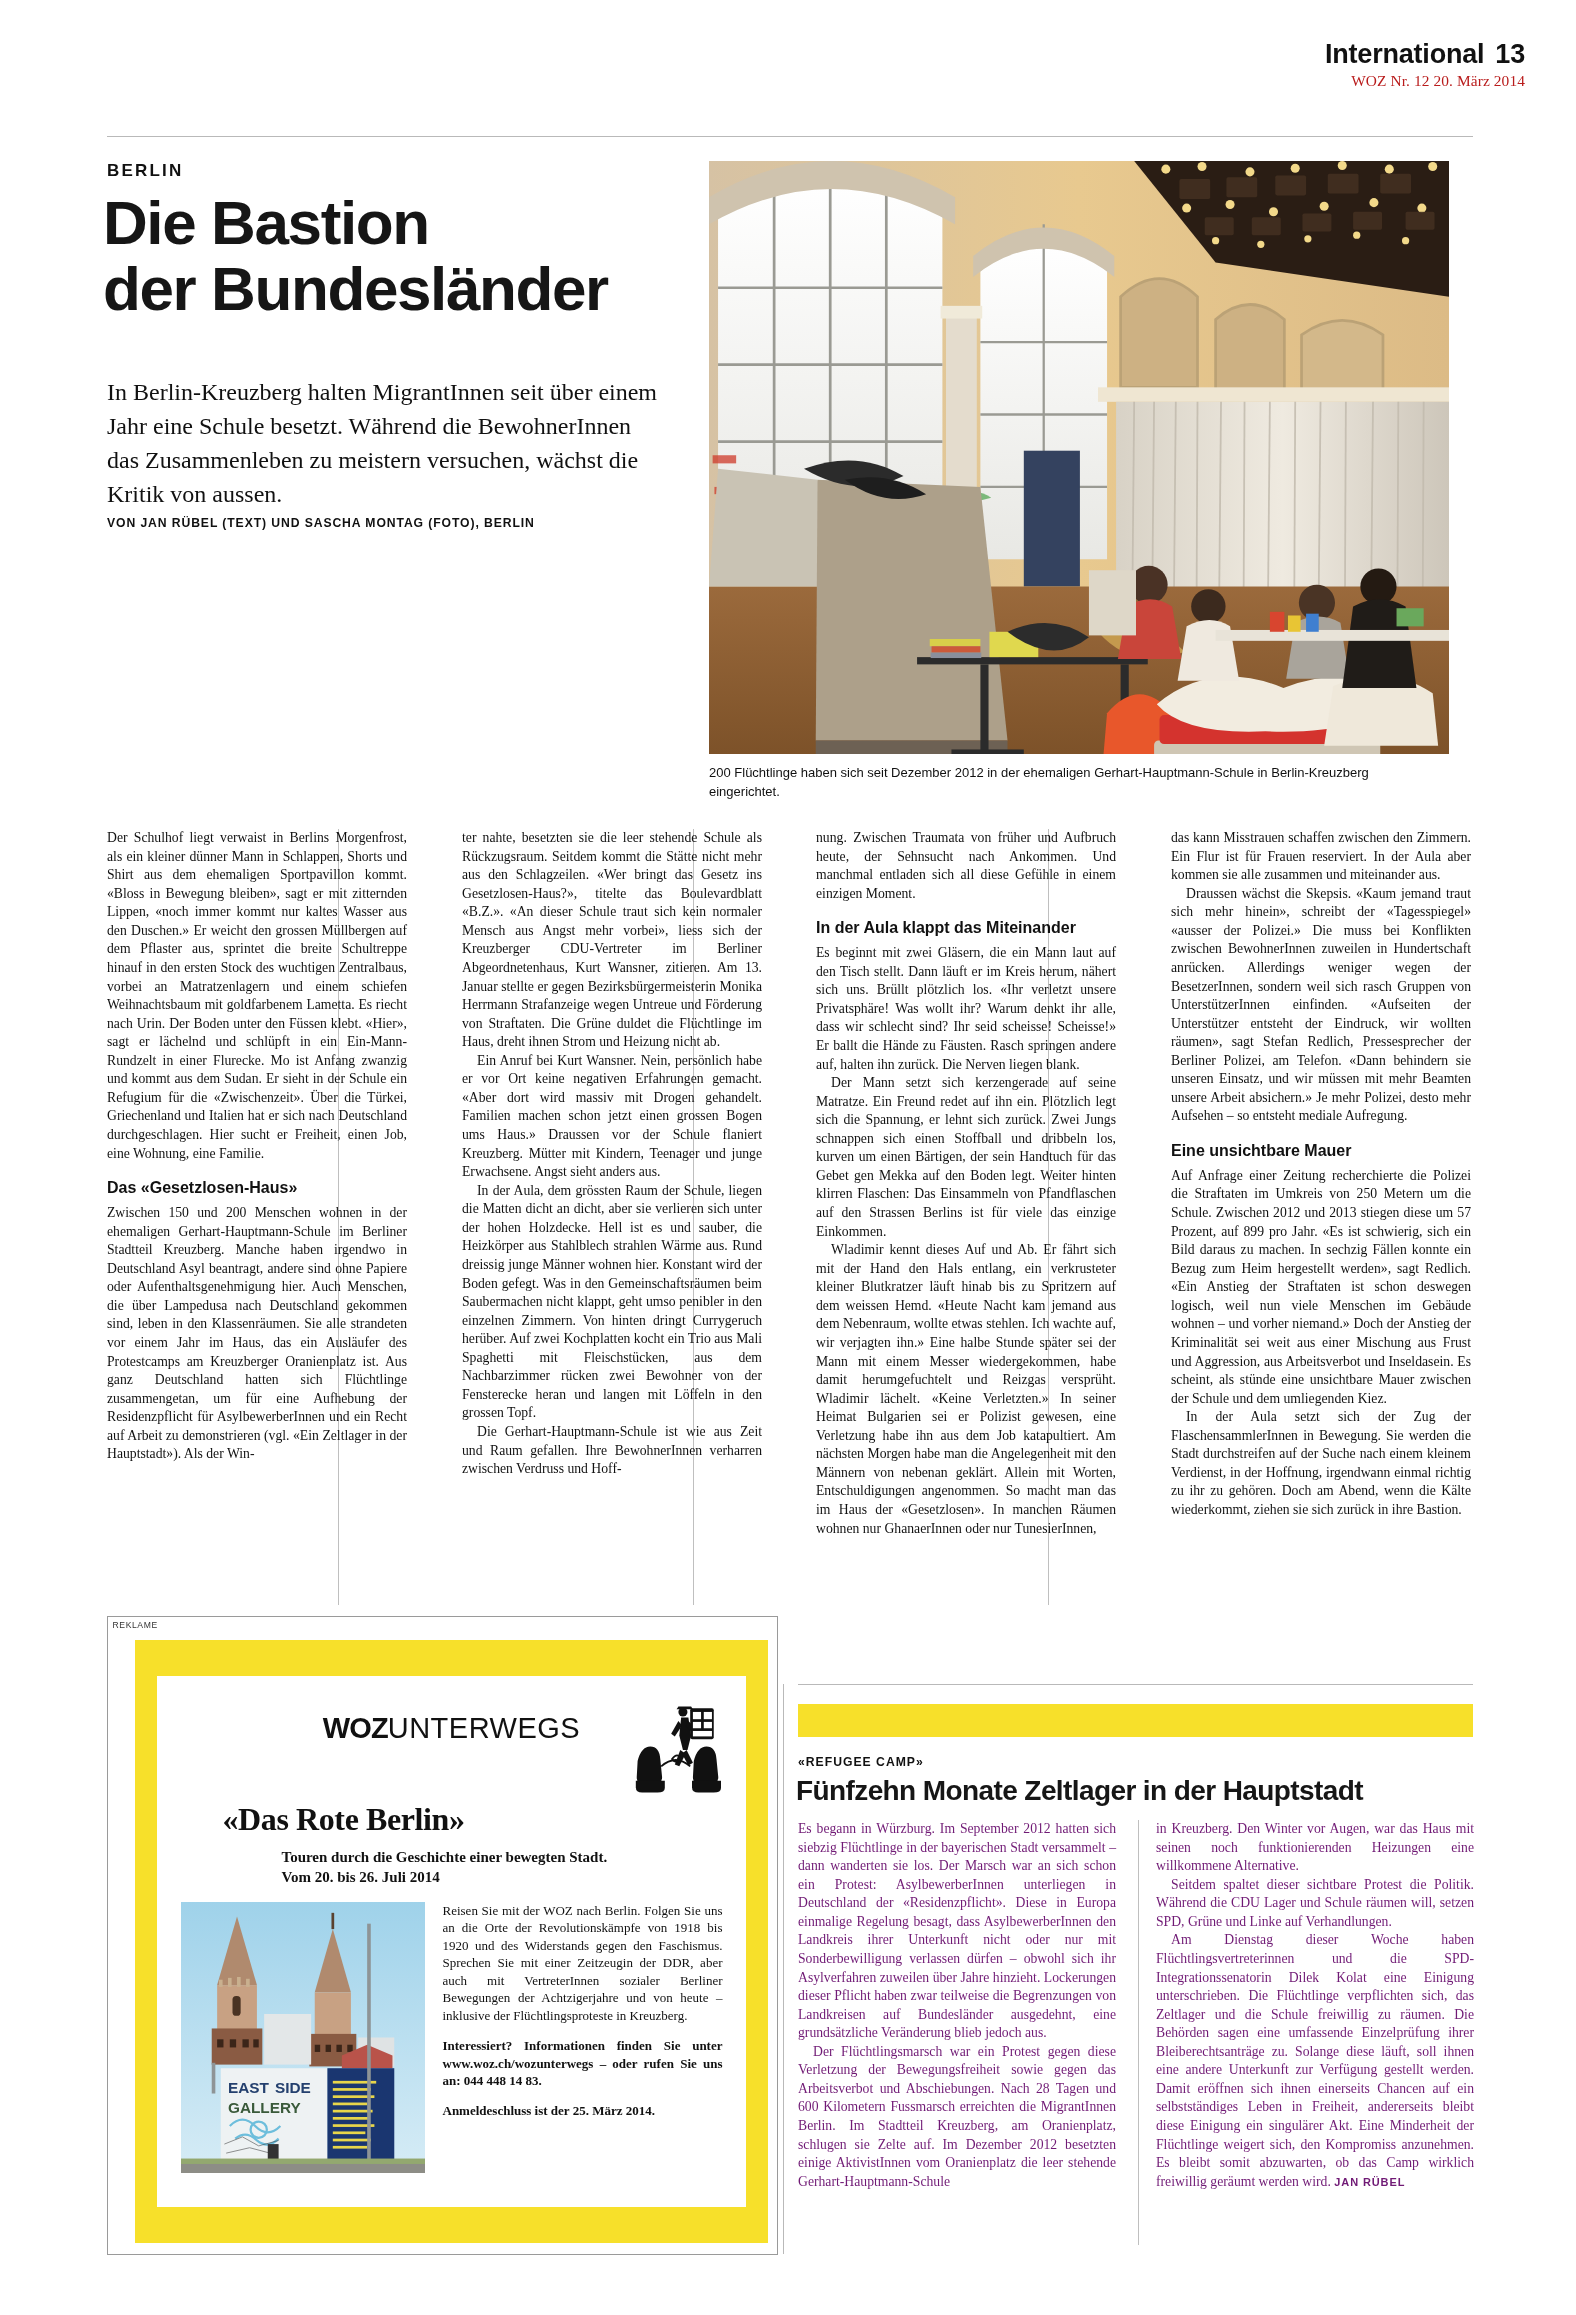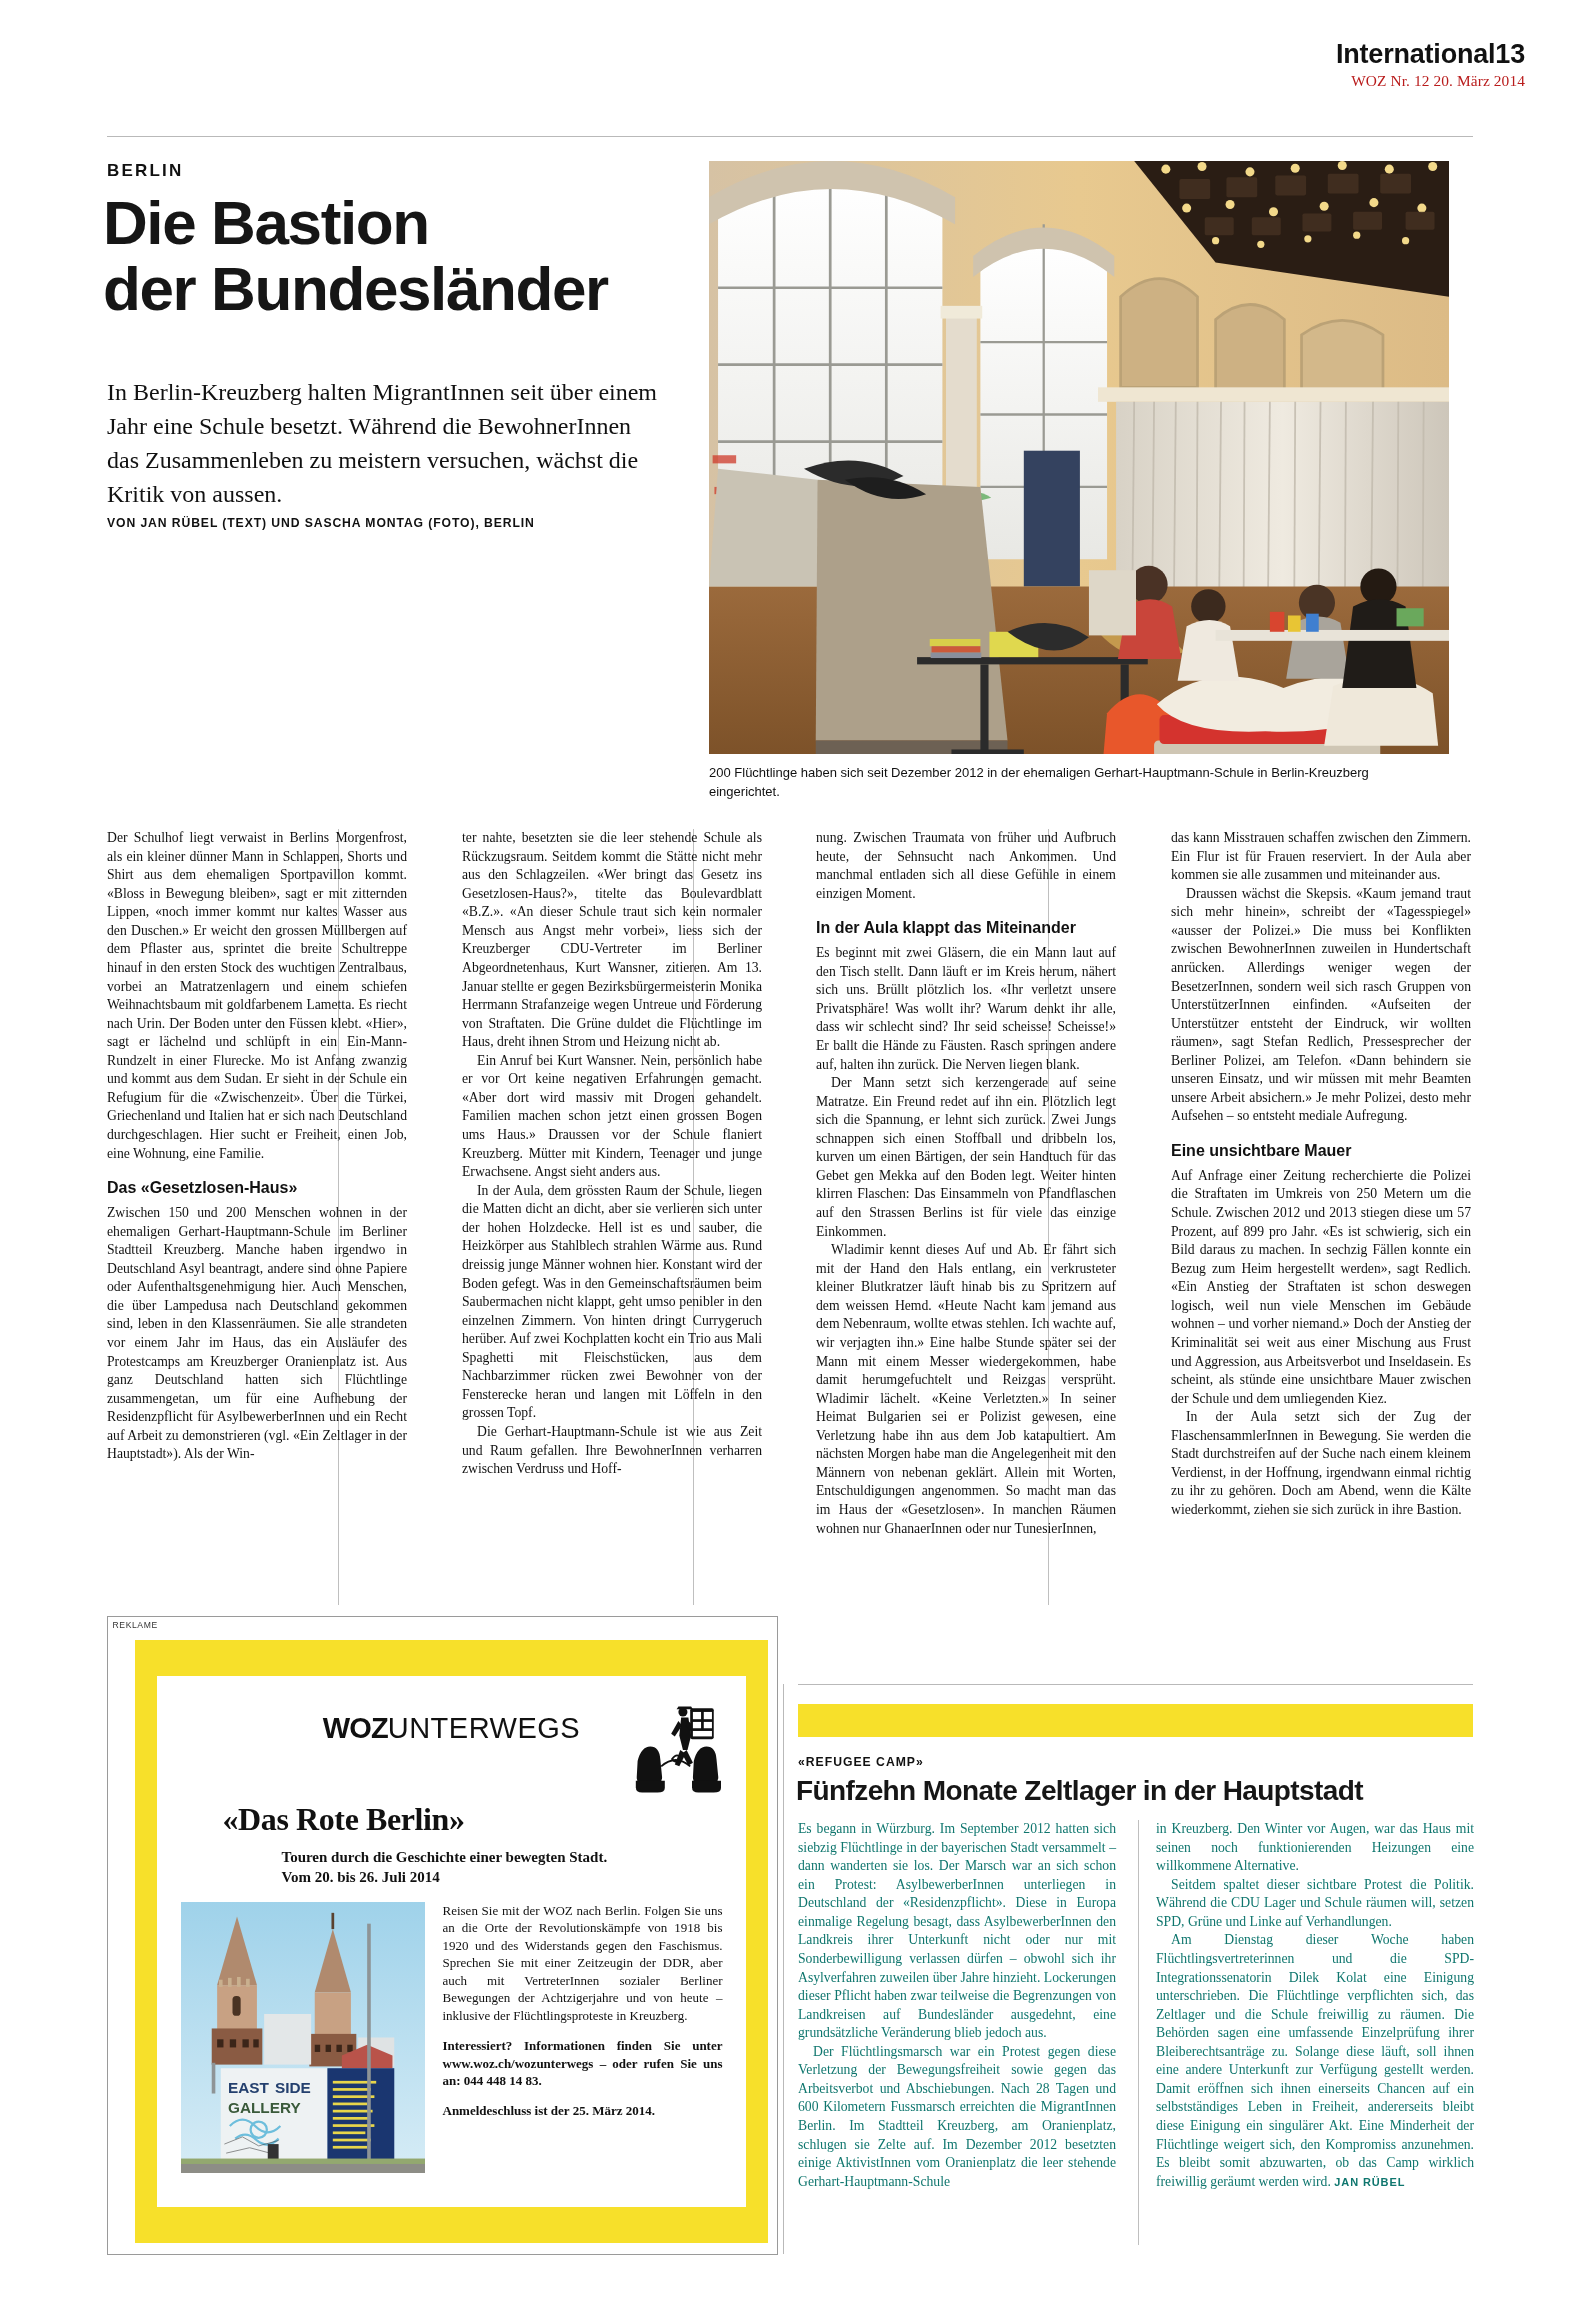--- a/index.html
+++ b/index.html
@@ -16,21 +16,21 @@
 
   
   .masthead {
     position:absolute; top:40px; right:52px; text-align:right;
   }
   .masthead .section {
     font-family:"Liberation Sans", sans-serif;
     font-weight:bold; font-size:27px; letter-spacing:-0.2px; color:#111;
     line-height:1.05;
   }
-  .masthead .section .pagenum { }
+  .masthead .section .pagenum { margin-left:11px; }
   .masthead .issue {
     font-family:"Liberation Serif", serif;
     font-size:15.4px; color:#b91c1c; margin-top:3.6px; letter-spacing:0.1px;
   }
 
   
   .kicker {
     position:absolute; left:107px; top:161px;
     font-family:"Liberation Sans", sans-serif;
     font-weight:bold; font-size:17px; letter-spacing:2.2px; color:#111;
@@ -142,21 +142,21 @@
     font-family:"Liberation Sans", sans-serif; font-weight:bold;
     font-size:28px; letter-spacing:-0.6px; color:#161616;
   }
   .br-cols { position:absolute; left:798px; top:1820px; width:677px; height:434px; }
   .br-col { position:absolute; top:0; width:318px; }
   .br-col.a { left:0; }
   .br-col.b { left:358px; }
   .br-col p {
     margin:0;
     font-family:"Liberation Serif", serif;
-    font-size:13.7px; line-height:1.355; text-align:justify; hyphens:auto; color:#0f766e;
+    font-size:13.7px; line-height:1.355; text-align:justify; hyphens:auto; color:#701a75;
   }
   .br-col p + p { text-indent:1.1em; }
   .sig {
     font-family:"Liberation Sans", sans-serif; font-weight:bold;
     font-size:11px; letter-spacing:0.9px;
   }
   .divider-v { position:absolute; background:#b9b9b9; width:0.9px; }
   .divider-h { position:absolute; background:#b9b9b9; height:0.9px; }
 </style>
 </head>

